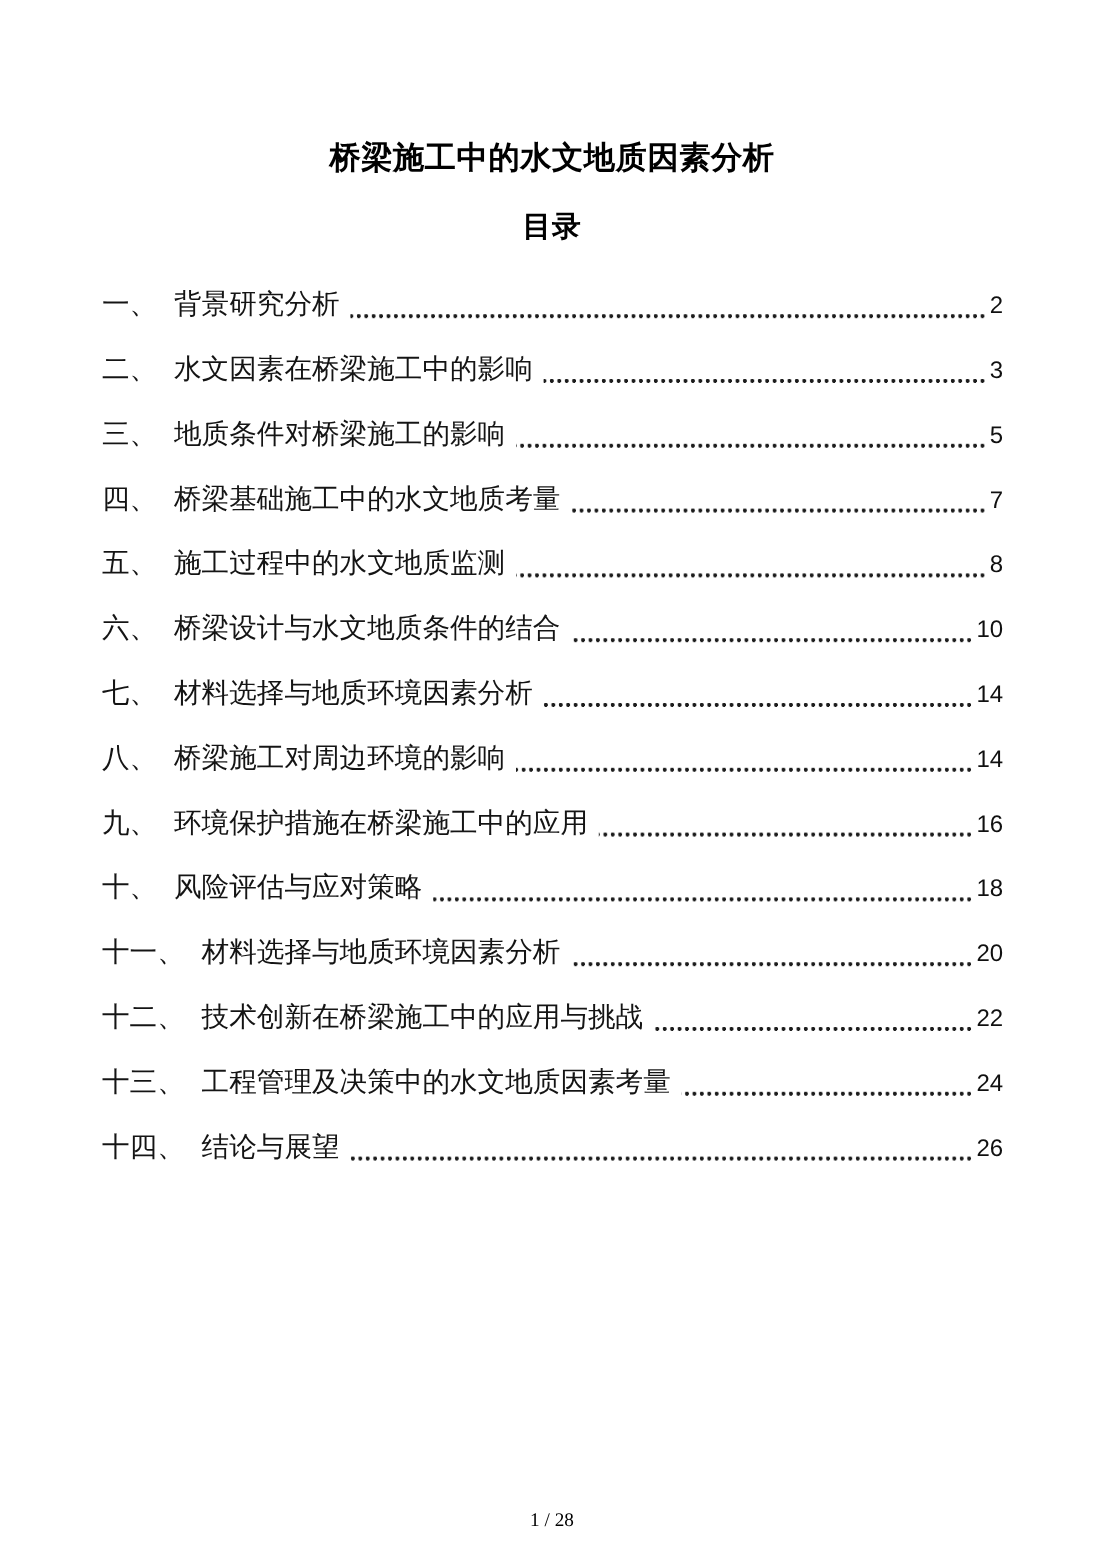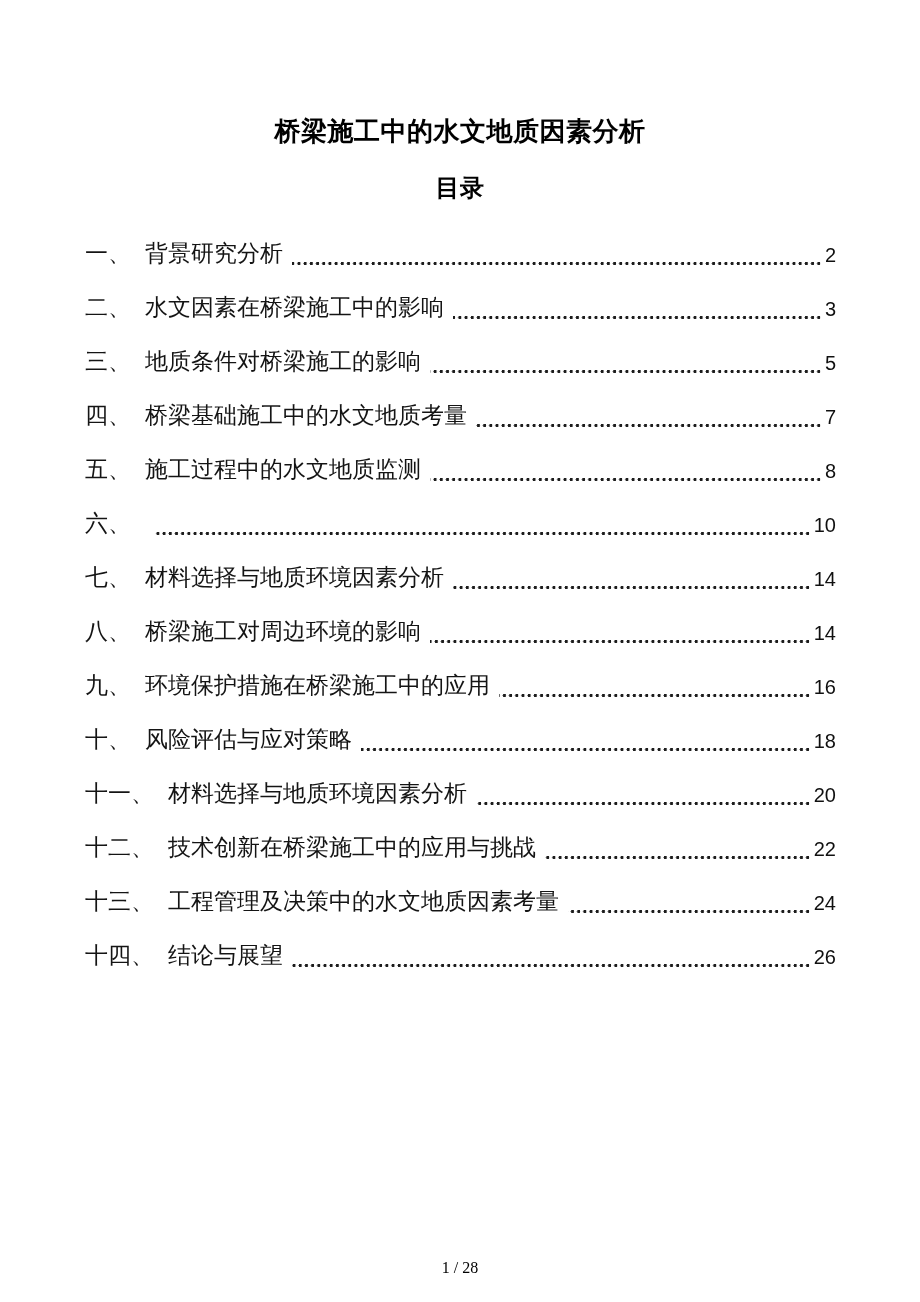--- a/index.html
+++ b/index.html
@@ -22,21 +22,21 @@
     font-family: "Liberation Sans", sans-serif;
     font-weight: 700;
     font-size: 26px;
     line-height: 41px;
     letter-spacing: 0.5px;
     color: #000000;
   }
   .toc-heading {
     margin-top: 19px;
     text-align: center;
-    font-family: Liberation Mono, monospace;
+    font-family: Liberation Sans, sans-serif;
     font-weight: 700;
     font-size: 24px;
     line-height: 38px;
     letter-spacing: 0.5px;
     color: #000000;
   }
   .toc {
     position: absolute;
     top: 227px;
     left: 0;
@@ -126,20 +126,21 @@
     <span class="pagenum">7</span>
   </div>
       <div class="toc-row">
     <span class="num">五、</span>
     <span class="entry-title">施工过程中的水文地质监测</span>
     <span class="dots"></span>
     <span class="pagenum">8</span>
   </div>
       <div class="toc-row">
     <span class="num">六、</span>
+    <span class="entry-title">桥梁设计与水文地质条件的结合</span>
     <span class="dots"></span>
     <span class="pagenum">10</span>
   </div>
       <div class="toc-row">
     <span class="num">七、</span>
     <span class="entry-title">材料选择与地质环境因素分析</span>
     <span class="dots"></span>
     <span class="pagenum">14</span>
   </div>
       <div class="toc-row">

